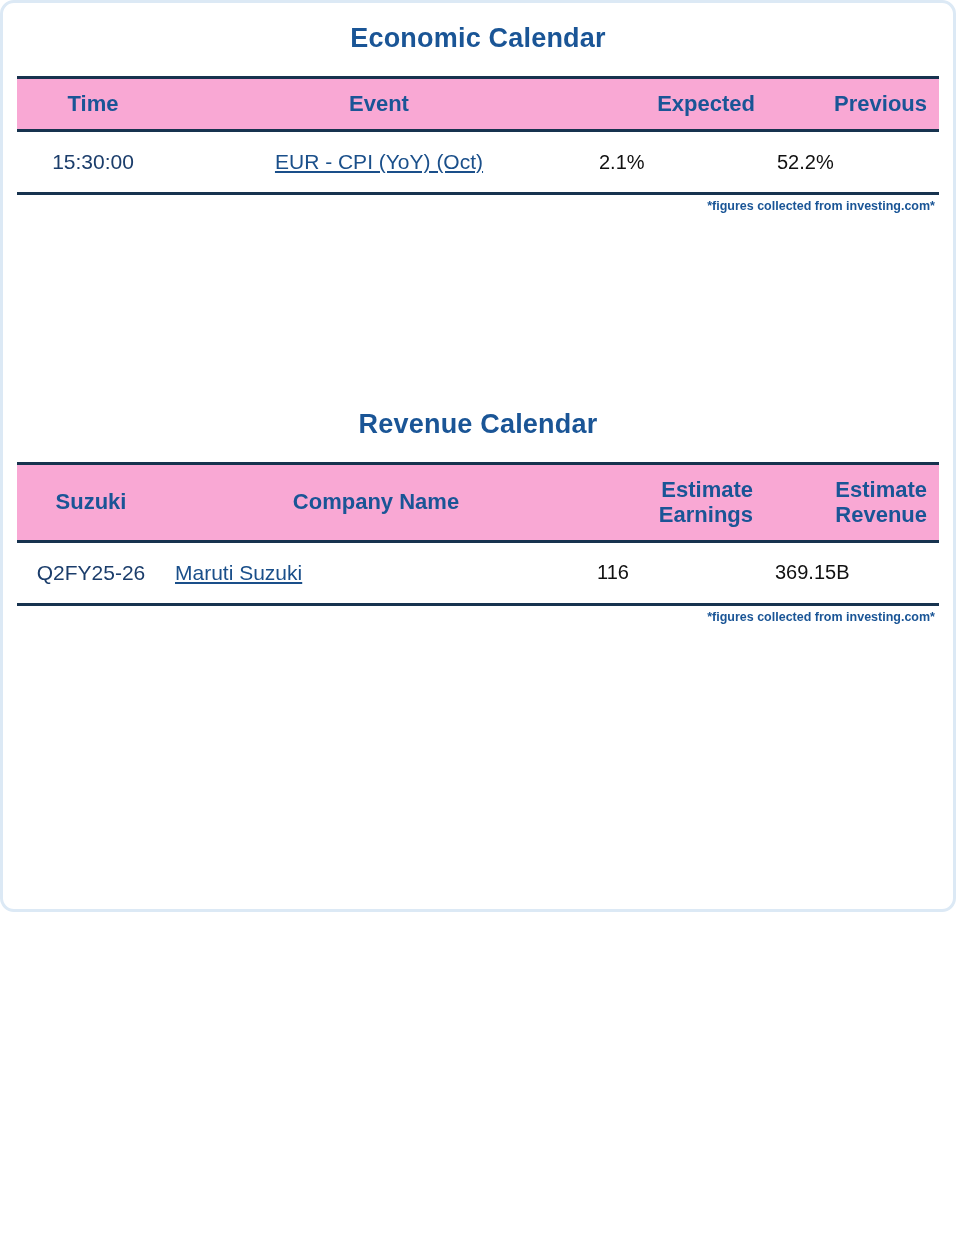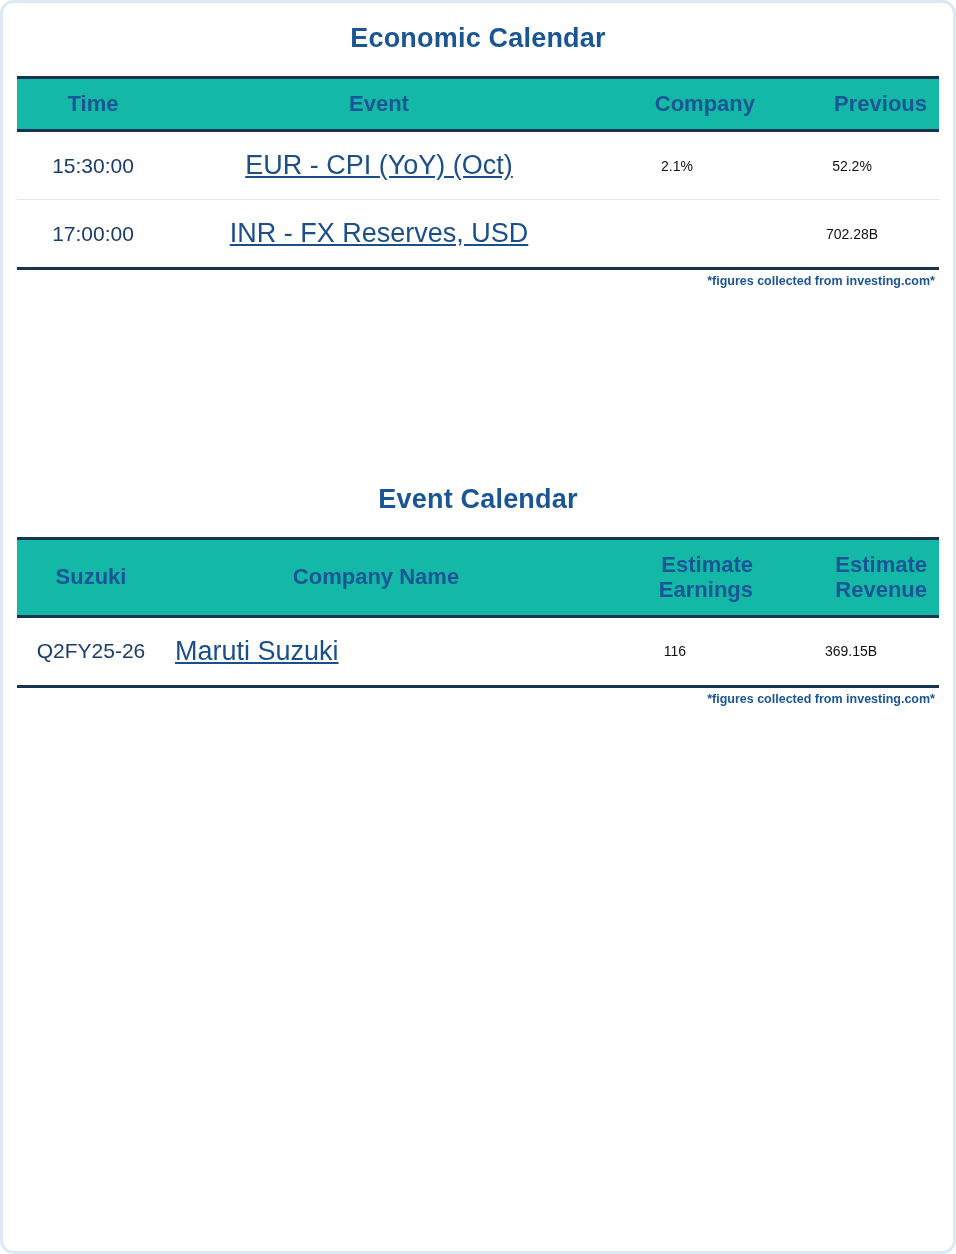--- a/index.html
+++ b/index.html
@@ -9,21 +9,21 @@
   body {
     width: 956px;
     height: 1254px;
     background: #ffffff;
     font-family: "Liberation Sans", sans-serif;
     overflow: hidden;
   }
   .page {
     position: relative;
     width: 956px;
-    height: 1254px;
+    height: 912px;
     box-sizing: border-box;
     border: 3px solid #dce9f5;
     border-radius: 14px;
     background: #ffffff;
     overflow: hidden;
   }
   .section {
     padding: 0 14px;
   }
   .section-title {
@@ -40,21 +40,21 @@
   .result-title {
     margin-top: 0;
     margin-bottom: 22px;
   }
   table {
     width: 100%;
     border-collapse: collapse;
     table-layout: fixed;
   }
   thead tr {
-    background: #14b8a6;
+    background: #f9a8d4;
   }
   thead th {
     color: #1a5596;
     font-size: 22px;
     font-weight: bold;
     padding: 12px 10px;
     border-top: 3px solid #17334f;
     border-bottom: 3px solid #17334f;
     vertical-align: middle;
   }
@@ -72,28 +72,28 @@
   .c-time, .c-result {
     text-align: center;
     color: #1b3d6b;
     font-size: 21px;
   }
   .c-event {
     text-align: center;
   }
   .c-event a, .c-company a {
     color: #1a4f8a;
-    font-size: 27px;
+    font-size: 21px;
   }
   .c-company {
     text-align: left;
   }
   .c-num {
-    text-align: center;
-    font-size: 14px;
+    text-align: left;
+    font-size: 20px;
     color: #111;
     padding-right: 12px;
   }
   .note {
     text-align: right;
     color: #1a5596;
     font-size: 12.5px;
     font-weight: bold;
     padding: 4px 4px 0 0;
   }
@@ -131,50 +131,42 @@
       <colgroup>
         <col class="t">
           <col class="e">
           <col class="x">
           <col class="p">
       </colgroup>
       <thead>
         <tr>
           <th class="th-center">Time</th>
           <th class="th-center">Event</th>
-          <th class="th-right">Company</th>
+          <th class="th-right">Expected</th>
           <th class="th-right">Previous</th>
         </tr>
       </thead>
       <tbody>
         <tr>
           <td class="c-time">15:30:00</td>
           <td class="c-event">
             <a href="#">EUR - CPI (YoY) (Oct)</a>
           </td>
           <td class="c-num">2.1%</td>
           <td class="c-num">52.2%</td>
         </tr>
-        <tr>
-          <td class="c-time">17:00:00</td>
-          <td class="c-event">
-            <a href="#">INR - FX Reserves, USD</a>
-          </td>
-          <td class="c-num"></td>
-          <td class="c-num">702.28B</td>
-        </tr>
       </tbody>
     </table>
     <div class="note">*figures collected from investing.com*</div>
   </div>
 
   <div class="spacer-econ"></div>
 
   <div class="section">
-    <div class="section-title result-title">Event Calendar</div>
+    <div class="section-title result-title">Revenue Calendar</div>
 
     <table class="res">
       <colgroup>
         <col class="r">
           <col class="c">
           <col class="ee">
           <col class="er">
       </colgroup>
       <thead>
         <tr>

